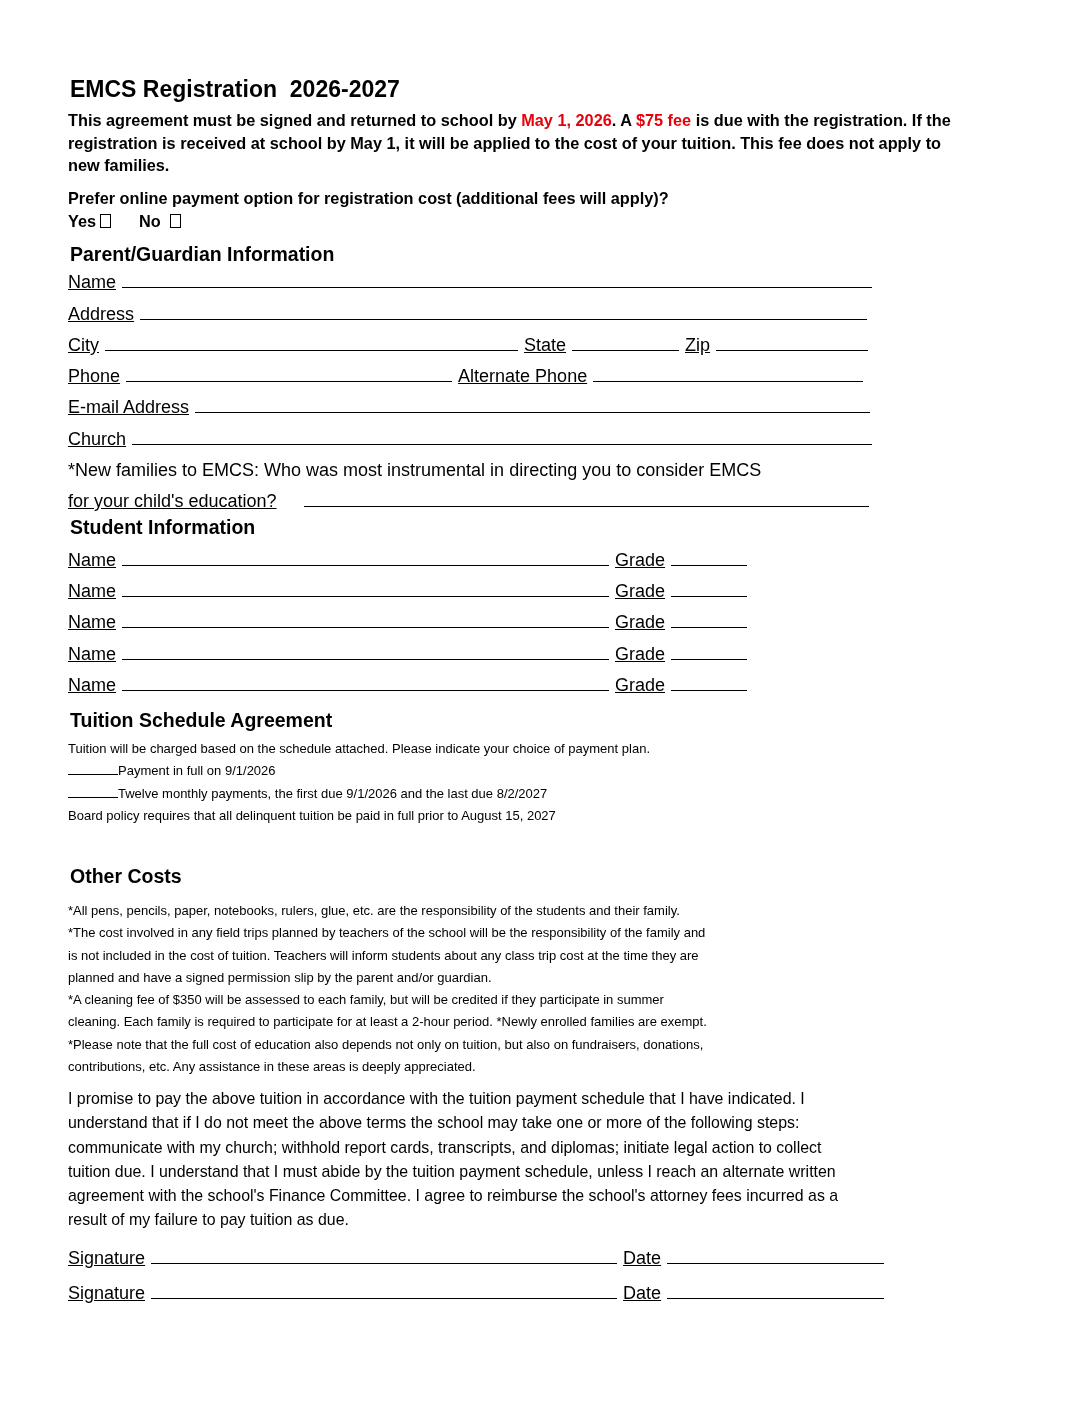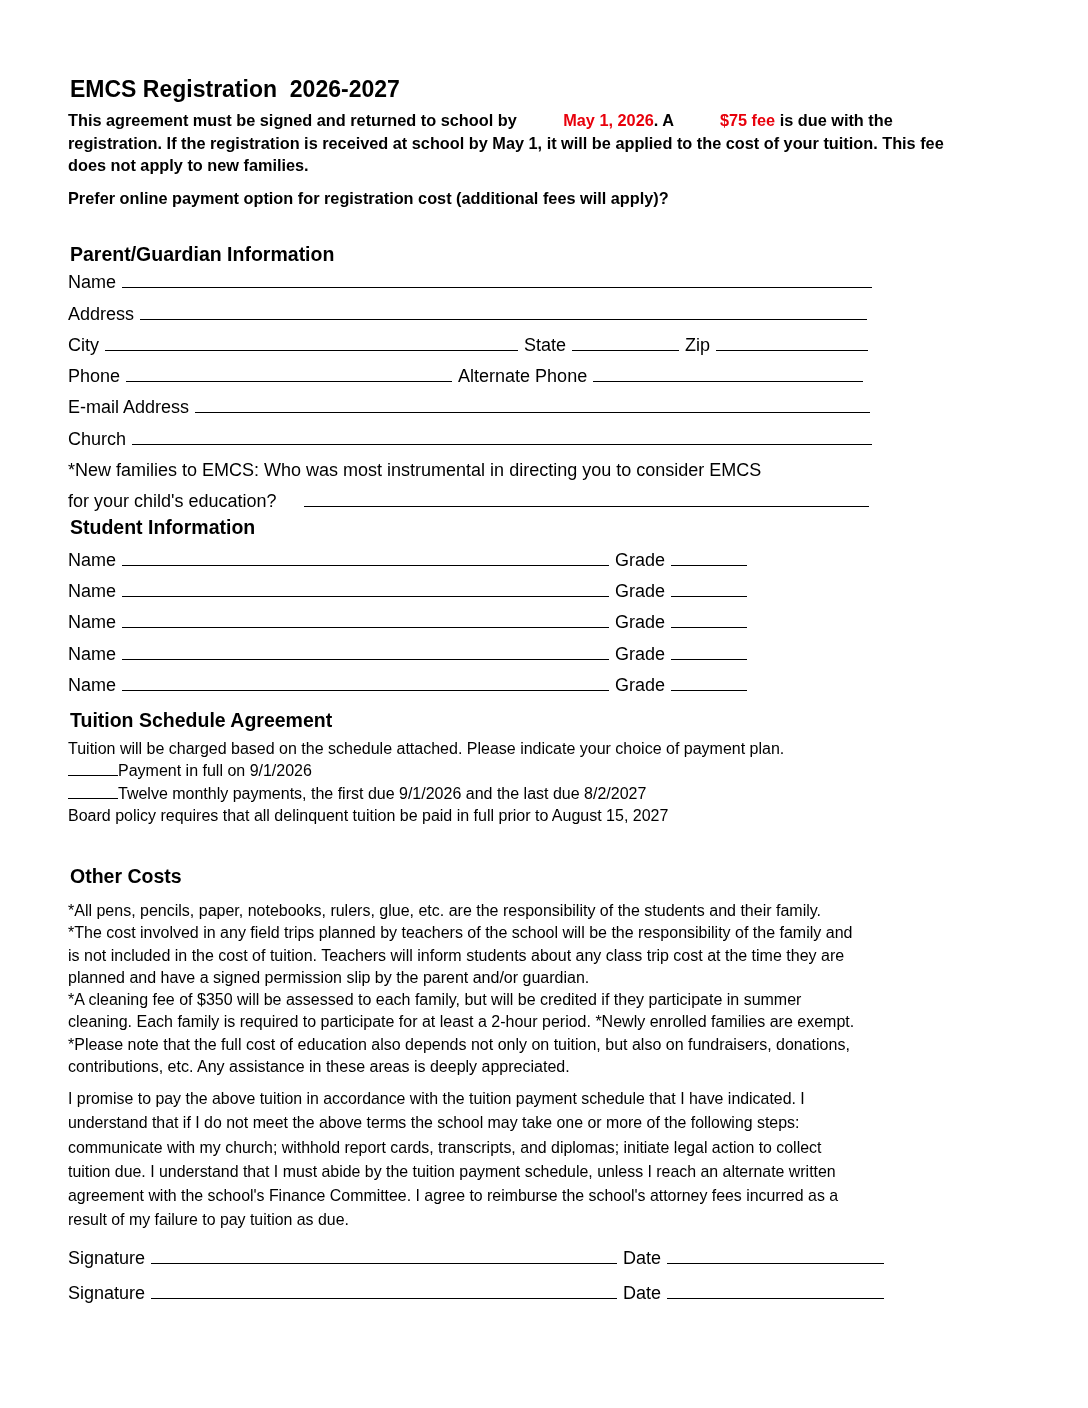--- a/index.html
+++ b/index.html
@@ -32,21 +32,21 @@
     }
     .intro {
       position: absolute;
       left: 0;
       top: 109px;
       width: 900px;
       font-size: 16.3px;
       font-weight: bold;
       line-height: 22.5px;
     }
-    .red { color: #e8000b; margin-left: 42px; }
+    .red { color: #e8000b; }
     .pref {
       position: absolute;
       left: 0;
       top: 187px;
       font-size: 16.3px;
       font-weight: bold;
       line-height: 23px;
     }
     .checkbox {
       display: inline-block;
@@ -65,32 +65,32 @@
       font-weight: bold;
     }
     .row {
       position: absolute;
       left: 0;
       font-size: 18px;
       white-space: nowrap;
       display: flex;
       align-items: baseline;
     }
-    .lbl { margin-right: 6px; }
+    .lbl { margin-right: 6px; text-decoration: underline; }
     .line {
       display: inline-block;
       border-bottom: 1.6px solid #000;
       height: 14px;
       margin-right: 6px;
       cursor: text;
     }
     .small {
       position: absolute;
       left: 0;
-      font-size: 16px;
+      font-size: 13px;
       line-height: 22.3px;
       width: 890px;
     }
     .blank {
       display: inline-block;
       width: 50px;
       border-bottom: 1.3px solid #000;
       height: 12px;
       cursor: text;
     }
@@ -108,20 +108,23 @@
 <div class="page">
 
   <div class="title">EMCS Registration  2026-2027</div>
 
   <div class="intro">
     <span>This agreement must be signed and returned to school by </span><span class="red" style="color: rgb(232, 0, 11);">May 1, 2026</span><span>. A </span><span class="red" style="color: rgb(232, 0, 11);">$75 fee</span><span> is due with the registration. If the registration is received at school by May 1, it will be applied to the cost of your tuition. This fee does not apply to new families.</span>
   </div>
 
   <div class="pref">
     <div>Prefer online payment option for registration cost (additional fees will apply)?</div>
+    <div>
+      <span>Yes</span><span class="checkbox"></span><span class="yn-gap"></span><span>No</span><span class="checkbox" style="margin-left:9px"></span>
+    </div>
   </div>
 
   <div class="h2" style="top:243px">Parent/Guardian Information</div>
 
   <div class="row" style="top:272px">
     <span class="lbl">Name</span>
     <span class="line" style="width:750px"></span>
   </div>
   <div class="row" style="top:304px">
     <span class="lbl">Address</span>

